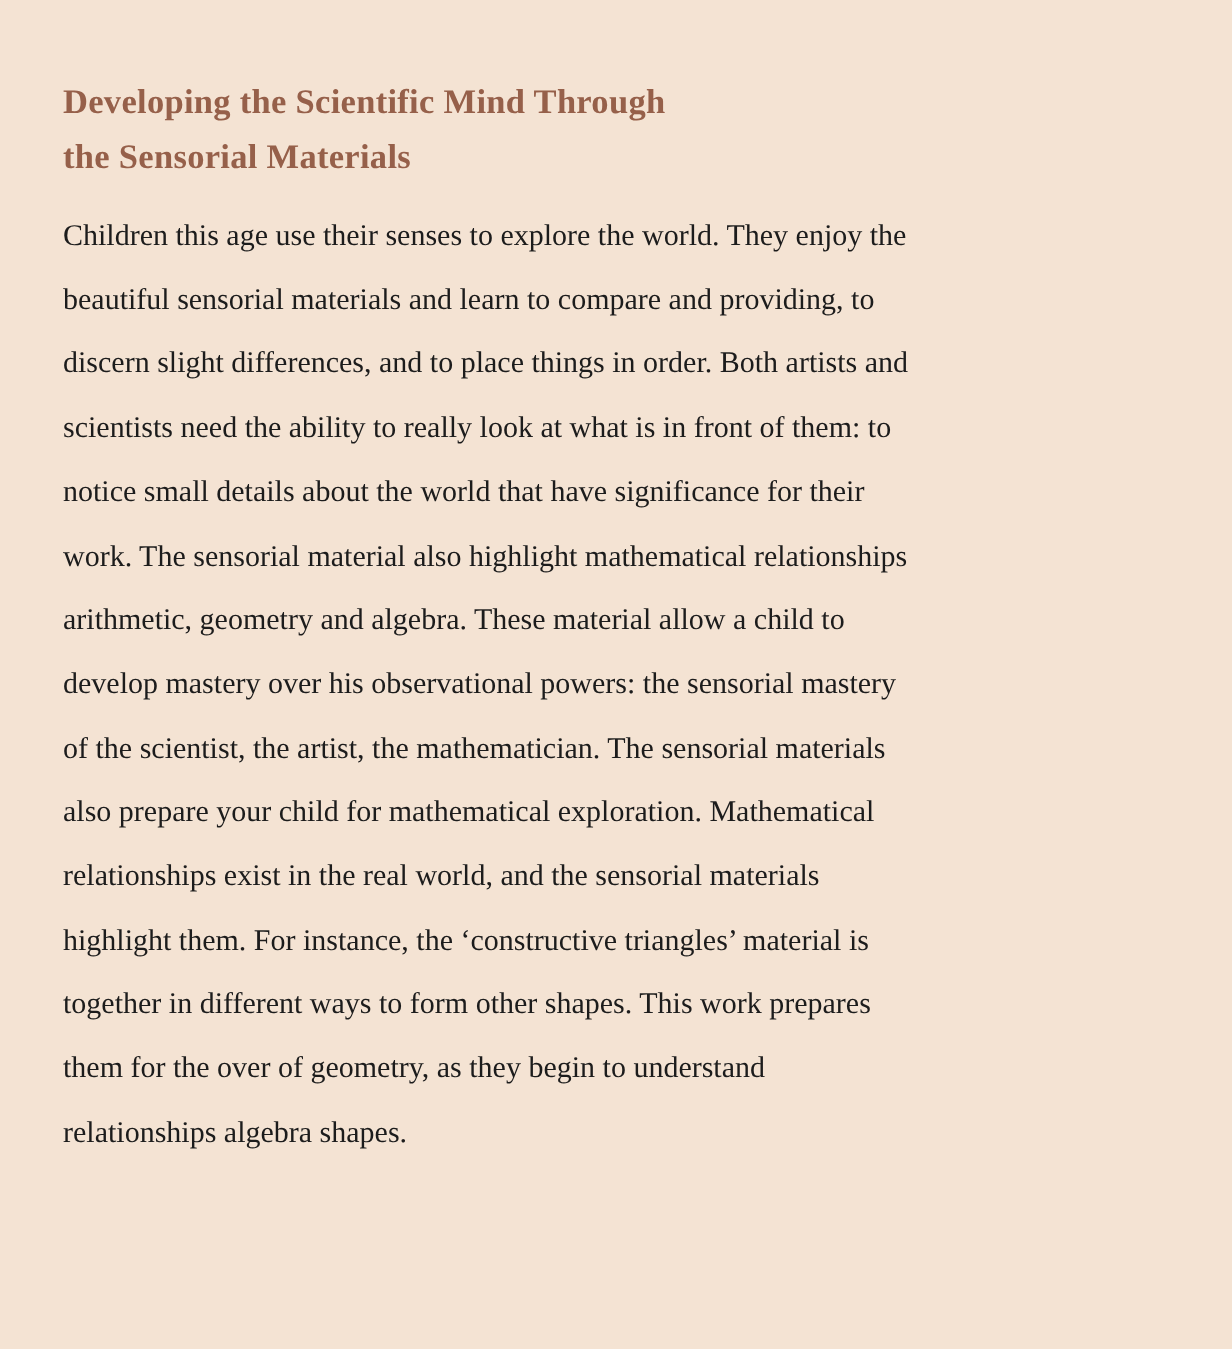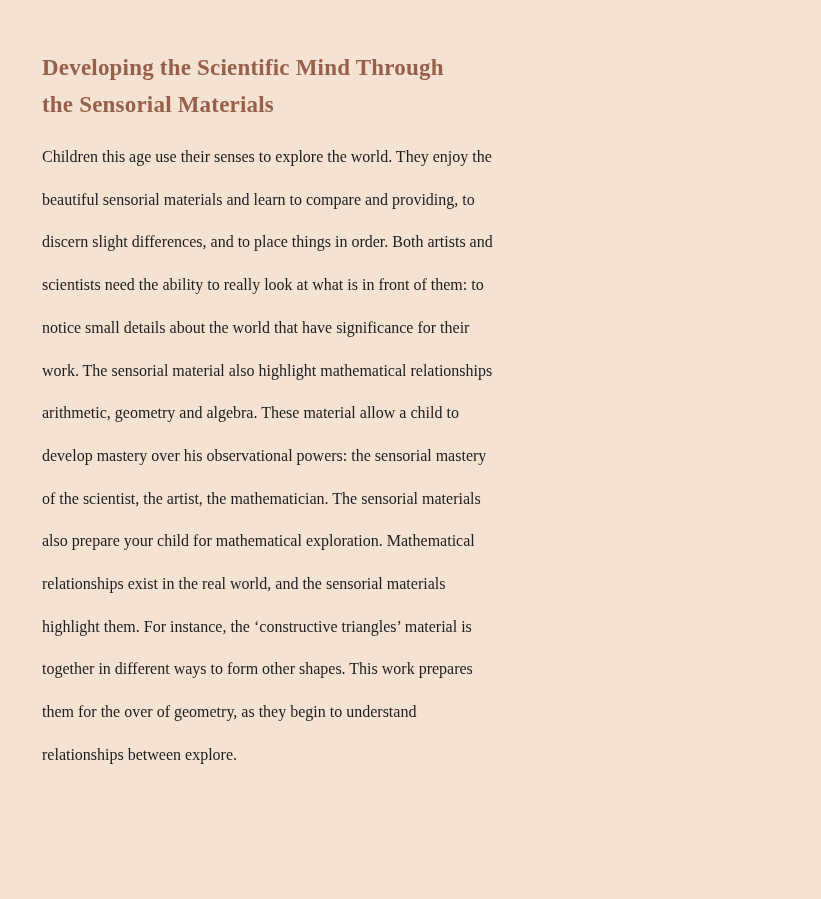--- a/index.html
+++ b/index.html
@@ -26,21 +26,21 @@
     line-height: 37px;
     letter-spacing: 0.2px;
   }
   h1.doc-heading .h-line {
     display: block;
     white-space: nowrap;
   }
   .doc-body {
     margin-top: 13px;
     color: var(--body);
-    font-size: 16px;
+    font-size: 20px;
     line-height: 42.7px;
   }
   .doc-body .line {
     display: block;
     white-space: nowrap;
   }
 </style>
 </head>
 <body>
 
@@ -57,15 +57,15 @@
     <span class="line">notice small details about the world that have significance for their</span>
     <span class="line">work. The sensorial material also highlight mathematical relationships</span>
     <span class="line">arithmetic, geometry and algebra. These material allow a child to</span>
     <span class="line">develop mastery over his observational powers: the sensorial mastery</span>
     <span class="line">of the scientist, the artist, the mathematician. The sensorial materials</span>
     <span class="line">also prepare your child for mathematical exploration. Mathematical</span>
     <span class="line">relationships exist in the real world, and the sensorial materials</span>
     <span class="line">highlight them. For instance, the ‘constructive triangles’ material is</span>
     <span class="line">together in different ways to form other shapes. This work prepares</span>
     <span class="line">them for the over of geometry, as they begin to understand</span>
-    <span class="line">relationships between explore.</span>
+    <span class="line">relationships algebra shapes.</span>
   </div>
 </div>
 
 </body></html>

